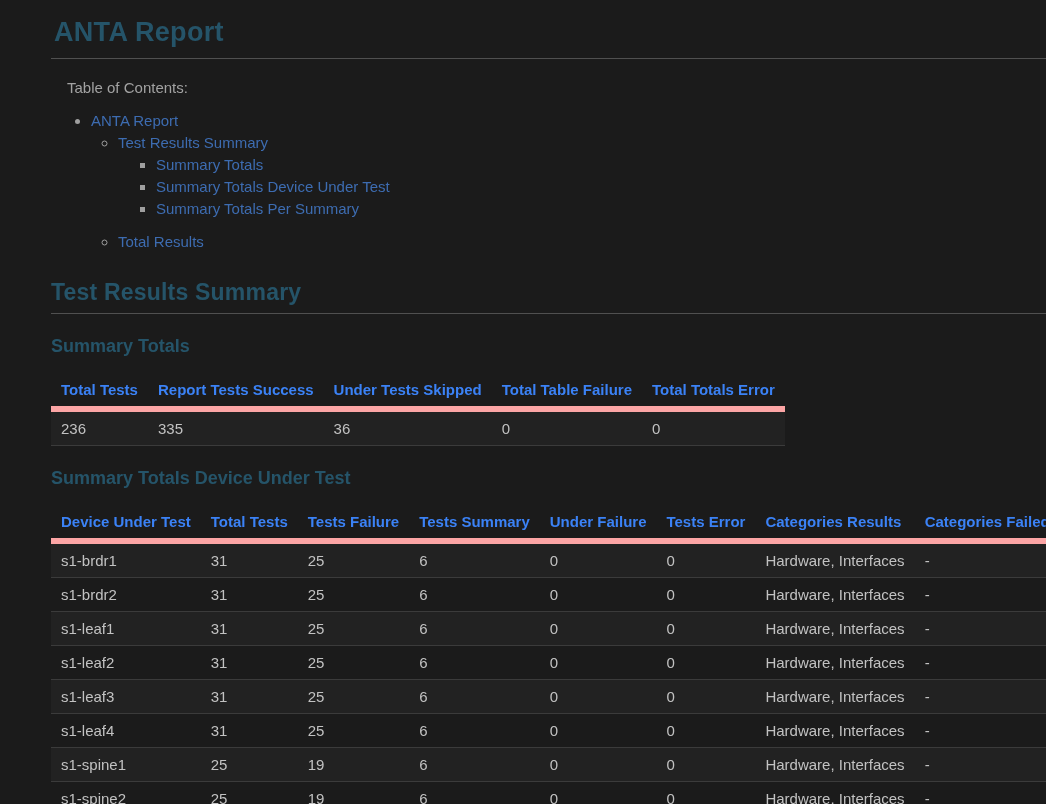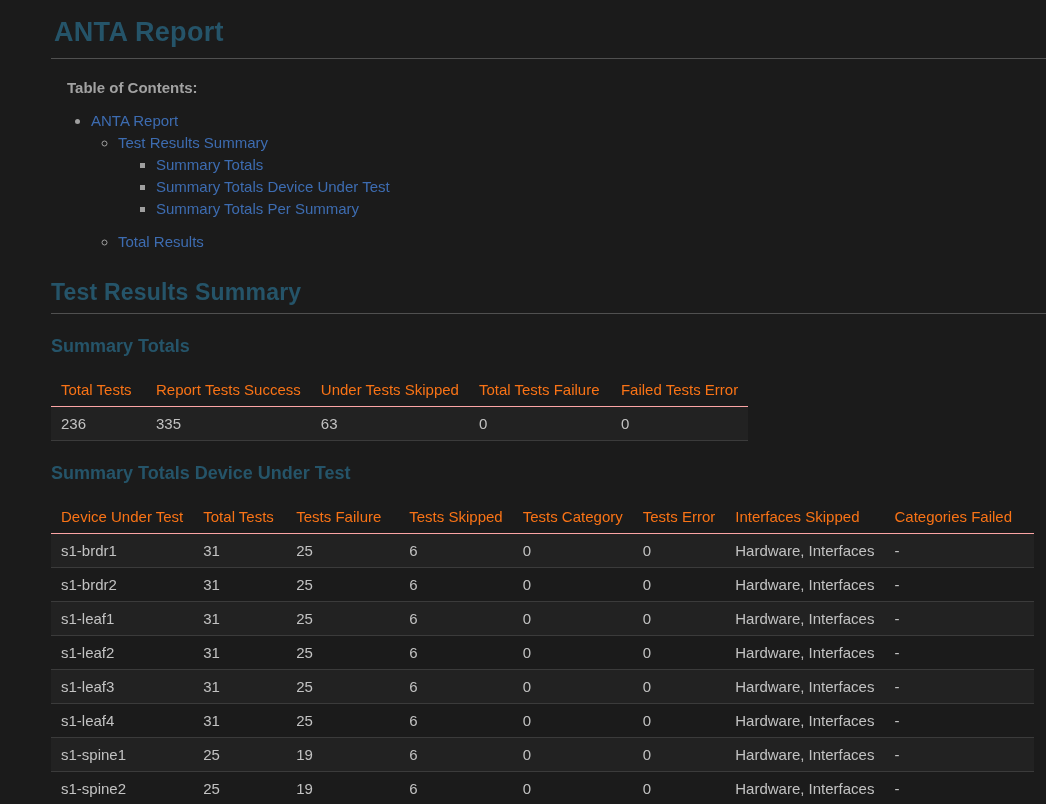--- a/index.html
+++ b/index.html
@@ -20,36 +20,36 @@
     font-size: 23px; line-height: 26px; font-weight: bold;
     color: #255469; margin: 26px 0 8px 0; letter-spacing: 0.2px;
   }
   h3 {
     font-size: 18px; line-height: 21px; font-weight: bold;
     color: #255469; margin: 22px 0 16px 0;
   }
   hr { border: none; border-top: 1px solid #505050; height: 0; margin: 0; }
 
   .toc-label {
-    font-size: 15px; font-weight: bold; color: #a2a2a2;
+    font-size: 15px; font-weight: normal; color: #a2a2a2;
     margin: 20px 0 14px 16px;
   }
   ul { margin: 0; padding: 0 0 0 40px; font-size: 15px; color: #9f9f9f; }
   ul.l1 { list-style-type: disc; }
   ul.l2 { list-style-type: circle; padding-left: 27px; }
   ul.l3 { list-style-type: square; padding-left: 38px; margin-bottom: 11px; }
   li { line-height: 22px; }
   a { color: #3d6cb1; text-decoration: none; cursor: pointer; }
 
   table { border-collapse: collapse; table-layout: fixed; font-size: 15px; }
   th, td {
     text-align: left; padding: 8px 10px; height: 17px;
     white-space: nowrap; overflow: visible;
   }
-  th { color: #f97316; font-weight: normal; border-bottom: 1px solid #fca5a5; }
+  th { color: #3b82f6; font-weight: bold; border-bottom: 6px solid #fca5a5; }
   td { color: #c2c2c2; border-bottom: 1px solid #3b3b3b; }
   tbody tr:nth-child(odd) { background: rgba(255,255,255,0.03); }
 </style>
 </head>
 <body>
 
 <div class="page">
 
   <h1>ANTA Report</h1>
   <hr>
@@ -92,29 +92,29 @@
         <col style="width:148px">
         <col style="width:150px">
         <col style="width:142px">
         <col style="width:130px">
     </colgroup>
     <thead>
       <tr>
         <th>Total Tests</th>
         <th>Report Tests Success</th>
         <th>Under Tests Skipped</th>
-        <th>Total Tests Failure</th>
-        <th>Failed Tests Error</th>
+        <th>Total Table Failure</th>
+        <th>Total Totals Error</th>
       </tr>
     </thead>
     <tbody>
       <tr>
         <td>236</td>
         <td>335</td>
-        <td>63</td>
+        <td>36</td>
         <td>0</td>
         <td>0</td>
       </tr>
     </tbody>
   </table>
 
   <h3 id="summary-totals-device-under-test">Summary Totals Device Under Test</h3>
 
   <table>
     <colgroup>
@@ -125,24 +125,24 @@
         <col style="width:105px">
         <col style="width:92px">
         <col style="width:152px">
         <col style="width:150px">
     </colgroup>
     <thead>
       <tr>
         <th>Device Under Test</th>
         <th>Total Tests</th>
         <th>Tests Failure</th>
-        <th>Tests Skipped</th>
-        <th>Tests Category</th>
+        <th>Tests Summary</th>
+        <th>Under Failure</th>
         <th>Tests Error</th>
-        <th>Interfaces Skipped</th>
+        <th>Categories Results</th>
         <th>Categories Failed</th>
       </tr>
     </thead>
     <tbody>
       <tr>
         <td>s1-brdr1</td>
         <td>31</td>
         <td>25</td>
         <td>6</td>
         <td>0</td>

